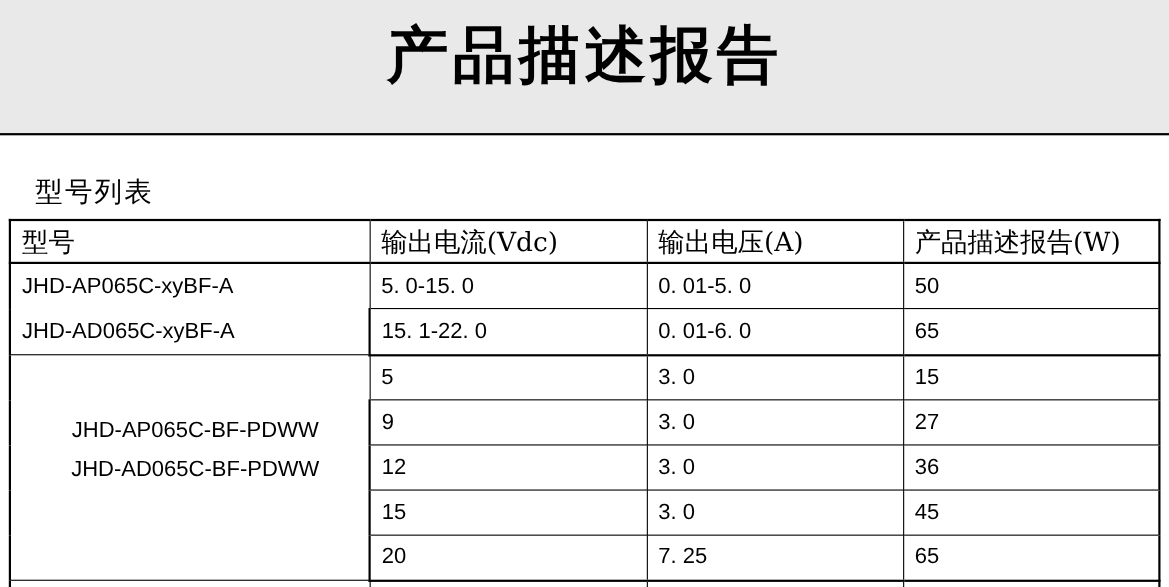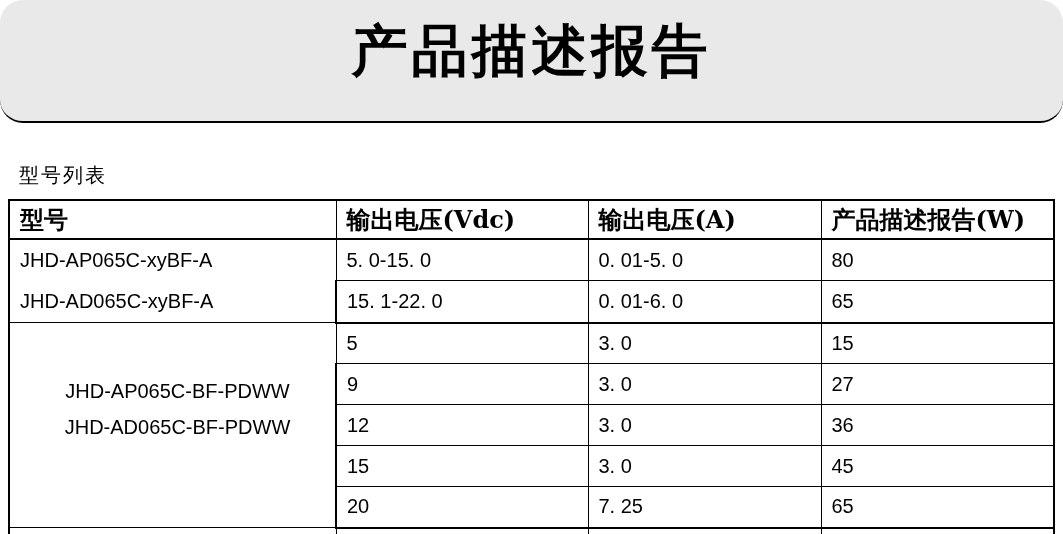--- a/index.html
+++ b/index.html
@@ -15,38 +15,37 @@
   }
 
   
   .title-band {
     position: absolute;
     left: 0; top: 0;
     width: 1063px;
     height: 123px;
     background: #e9e9e9;
     border-bottom: 2px solid #000000;
-    border-radius: 23px;
   }
   .title-band h1 {
     margin: 0;
     text-align: center;
     font-size: 56px;
     font-weight: 600;
     line-height: 100px;
     letter-spacing: 4px;
     font-family: "DejaVu Serif", "Liberation Serif", serif;
   }
 
   
   .section-label {
     position: absolute;
-    left: 19px;
+    left: 32px;
     top: 156px;
-    font-size: 20px;
+    font-size: 25px;
     line-height: 38px;
     letter-spacing: 2px;
     font-family: "DejaVu Serif", "Liberation Serif", serif;
   }
 
   
   table.model-table {
     position: absolute;
     left: 8px;
     top: 199px;
@@ -71,21 +70,21 @@
   
   table.model-table { border: 2px solid #000000; }
   table.model-table tr > *:first-child { border-left: 2px solid #000000; }
   table.model-table tr > *:last-child  { border-right: 2px solid #000000; }
   table.model-table thead th { border-top: 2px solid #000000; border-bottom: 2px solid #000000; }
   table.model-table tr.group-end td { border-bottom: 2px solid #000000; }
 
   table.model-table thead th {
     height: 39px;
     font-size: 24px;
-    font-weight: bold;
+    font-weight: normal;
     font-family: "DejaVu Serif", "Liberation Serif", serif;
   }
   table.model-table tbody td {
     height: 41px;
     font-size: 20px;
     font-family: Liberation Sans, sans-serif;
   }
   td.model-cell { padding-left: 12px; }
   td.model-cell .model-line { line-height: 41px; }
   td.model-cell.g2 .model-line { line-height: 36px; text-align: center; }
@@ -106,37 +105,37 @@
   <table class="model-table">
     <colgroup>
       <col class="c1">
         <col class="c2">
         <col class="c3">
         <col class="c4">
     </colgroup>
     <thead>
       <tr>
         <th>型号</th>
-        <th>输出电压(Vdc)</th>
+        <th>输出电流(Vdc)</th>
         <th>输出电压(A)</th>
         <th>产品描述报告(W)</th>
       </tr>
     </thead>
     <tbody>
 
       <tr>
         <td class="model-cell g1" rowspan="2">
           <div class="model-lines">
             <div class="model-line">JHD-AP065C-xyBF-A</div>
             <div class="model-line">JHD-AD065C-xyBF-A</div>
           </div>
         </td>
         <td>5. 0-15. 0</td>
         <td>0. 01-5. 0</td>
-        <td>80</td>
+        <td>50</td>
       </tr>
       <tr class="group-end">
         <td>15. 1-22. 0</td>
         <td>0. 01-6. 0</td>
         <td>65</td>
       </tr>
 
       <tr>
         <td class="model-cell g2" rowspan="5">
           <div class="model-lines">

